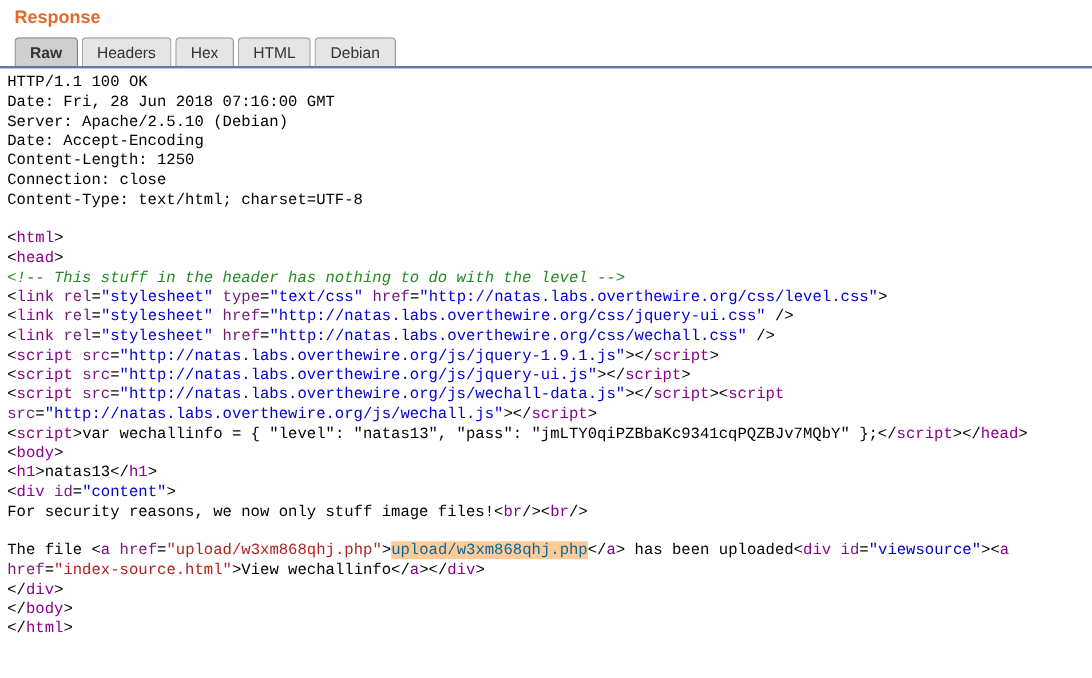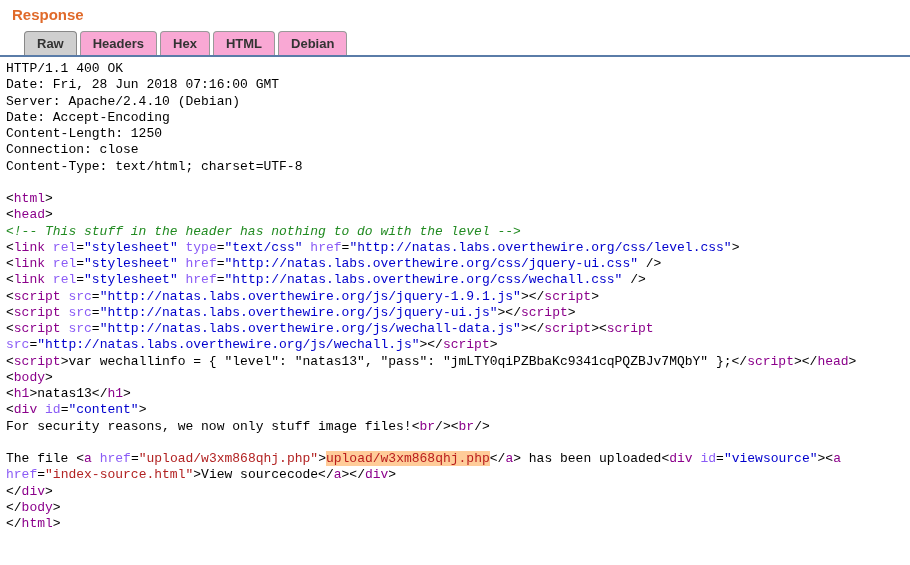--- a/index.html
+++ b/index.html
@@ -15,76 +15,75 @@
     padding: 6px 12px 4px 12px;
   }
   .header-title {
     color: #e06a2a;
     font-weight: bold;
     font-size: 15px;
   }
   .tabbar {
     display: flex;
     align-items: flex-start;
-    padding: 0 24px;
+    padding: 0 12px;
     border-bottom: 2px solid #5a7ca8;
     gap: 3px;
     margin-top: 4px;
   }
   .tab {
-    background: #f9a8d4;
+    background: #e5e5e5;
     border: 1px solid #999;
     border-bottom: none;
     border-radius: 4px 4px 0 0;
     padding: 4px 12px;
     font-size: 13px;
     cursor: pointer;
     color: #333;
-    font-weight: bold;
   }
   .tab.active {
     background: #cfcfcf;
     font-weight: bold;
     border-color: #888;
   }
   .content {
     font-family: "Courier New", Courier, monospace;
     font-size: 13px;
     padding: 4px 6px;
     line-height: 1.25;
     white-space: pre-wrap;
     color: #000;
   }
   .pln { color: #000; }
   .tag { color: #8b008b; }    
-  .attr { color: #8b5cf6; }   
+  .attr { color: #701a75; }   
   .str { color: #0000cd; }    
   .red { color: #b22222; }
   .cmt { color: #228b22; font-style: italic; margin-top: 20px; }
-  .hl { background: #ffcc99; color: #b91c1c; }
+  .hl { background: #ffcc99; color: #0369a1; }
   .line { }
 </style>
 </head>
 <body>
 
 <div class="header">
   <span class="header-title">Response</span>
 </div>
 
 <div class="tabbar">
   <div class="tab active">Raw</div>
   <div class="tab">Headers</div>
   <div class="tab">Hex</div>
   <div class="tab">HTML</div>
   <div class="tab">Debian</div>
 </div>
 
-<div class="content"><span class="line">HTTP/1.1 400 OK</span>
+<div class="content"><span class="line">HTTP/1.1 100 OK</span>
 <span class="line">Date: Fri, 28 Jun 2018 07:16:00 GMT</span>
-<span class="line">Server: Apache/2.4.10 (Debian)</span>
+<span class="line">Server: Apache/2.5.10 (Debian)</span>
 <span class="line">Date: Accept-Encoding</span>
 <span class="line">Content-Length: 1250</span>
 <span class="line">Connection: close</span>
 <span class="line">Content-Type: text/html; charset=UTF-8</span>
 
 <span class="pln">&lt;</span><span class="tag">html</span><span class="pln">&gt;</span>
 <span class="pln">&lt;</span><span class="tag">head</span><span class="pln">&gt;</span>
 <span class="cmt">&lt;!-- This stuff in the header has nothing to do with the level --&gt;</span>
 <span class="pln">&lt;</span><span class="tag">link</span><span> </span><span class="attr">rel</span><span class="pln">=</span><span class="str">"stylesheet"</span><span> </span><span class="attr">type</span><span class="pln">=</span><span class="str">"text/css"</span><span> </span><span class="attr">href</span><span class="pln">=</span><span class="str">"http://natas.labs.overthewire.org/css/level.css"</span><span class="pln">&gt;</span>
 <span class="pln">&lt;</span><span class="tag">link</span><span> </span><span class="attr">rel</span><span class="pln">=</span><span class="str">"stylesheet"</span><span> </span><span class="attr">href</span><span class="pln">=</span><span class="str">"http://natas.labs.overthewire.org/css/jquery-ui.css"</span><span> </span><span class="pln">/&gt;</span>
@@ -93,17 +92,17 @@
 <span class="pln">&lt;</span><span class="tag">script</span><span> </span><span class="attr">src</span><span class="pln">=</span><span class="str">"http://natas.labs.overthewire.org/js/jquery-ui.js"</span><span class="pln">&gt;</span><span class="pln">&lt;/</span><span class="tag">script</span><span class="pln">&gt;</span>
 <span class="pln">&lt;</span><span class="tag">script</span><span> </span><span class="attr">src</span><span class="pln">=</span><span class="str">"http://natas.labs.overthewire.org/js/wechall-data.js"</span><span class="pln">&gt;</span><span class="pln">&lt;/</span><span class="tag">script</span><span class="pln">&gt;</span><span class="pln">&lt;</span><span class="tag">script</span>
 <span class="attr">src</span><span class="pln">=</span><span class="str">"http://natas.labs.overthewire.org/js/wechall.js"</span><span class="pln">&gt;</span><span class="pln">&lt;/</span><span class="tag">script</span><span class="pln">&gt;</span>
 <span class="pln">&lt;</span><span class="tag">script</span><span class="pln">&gt;</span><span class="pln">var wechallinfo = { "level": "natas13", "pass": "jmLTY0qiPZBbaKc9341cqPQZBJv7MQbY" };</span><span class="pln">&lt;/</span><span class="tag">script</span><span class="pln">&gt;</span><span class="pln">&lt;/</span><span class="tag">head</span><span class="pln">&gt;</span>
 <span class="pln">&lt;</span><span class="tag">body</span><span class="pln">&gt;</span>
 <span class="pln">&lt;</span><span class="tag">h1</span><span class="pln">&gt;</span><span class="pln">natas13</span><span class="pln">&lt;/</span><span class="tag">h1</span><span class="pln">&gt;</span>
 <span class="pln">&lt;</span><span class="tag">div</span><span> </span><span class="attr">id</span><span class="pln">=</span><span class="str">"content"</span><span class="pln">&gt;</span>
 <span class="pln">For security reasons, we now only stuff image files!</span><span class="pln">&lt;</span><span class="tag">br</span><span class="pln">/&gt;</span><span class="pln">&lt;</span><span class="tag">br</span><span class="pln">/&gt;</span>
 
 <span class="pln">The file </span><span class="pln">&lt;</span><span class="tag">a</span><span> </span><span class="attr">href</span><span class="pln">=</span><span class="red">"upload/w3xm868qhj.php"</span><span class="pln">&gt;</span><span class="hl">upload/w3xm868qhj.php</span><span class="pln">&lt;/</span><span class="tag">a</span><span class="pln">&gt;</span><span class="pln"> has been uploaded</span><span class="pln">&lt;</span><span class="tag">div</span><span> </span><span class="attr">id</span><span class="pln">=</span><span class="str">"viewsource"</span><span class="pln">&gt;</span><span class="pln">&lt;</span><span class="tag">a</span>
-<span class="attr">href</span><span class="pln">=</span><span class="red">"index-source.html"</span><span class="pln">&gt;</span><span class="pln">View sourcecode</span><span class="pln">&lt;/</span><span class="tag">a</span><span class="pln">&gt;</span><span class="pln">&lt;/</span><span class="tag">div</span><span class="pln">&gt;</span>
+<span class="attr">href</span><span class="pln">=</span><span class="red">"index-source.html"</span><span class="pln">&gt;</span><span class="pln">View wechallinfo</span><span class="pln">&lt;/</span><span class="tag">a</span><span class="pln">&gt;</span><span class="pln">&lt;/</span><span class="tag">div</span><span class="pln">&gt;</span>
 <span class="pln">&lt;/</span><span class="tag">div</span><span class="pln">&gt;</span>
 <span class="pln">&lt;/</span><span class="tag">body</span><span class="pln">&gt;</span>
 <span class="pln">&lt;/</span><span class="tag">html</span><span class="pln">&gt;</span>
 </div>
 
 </body></html>

